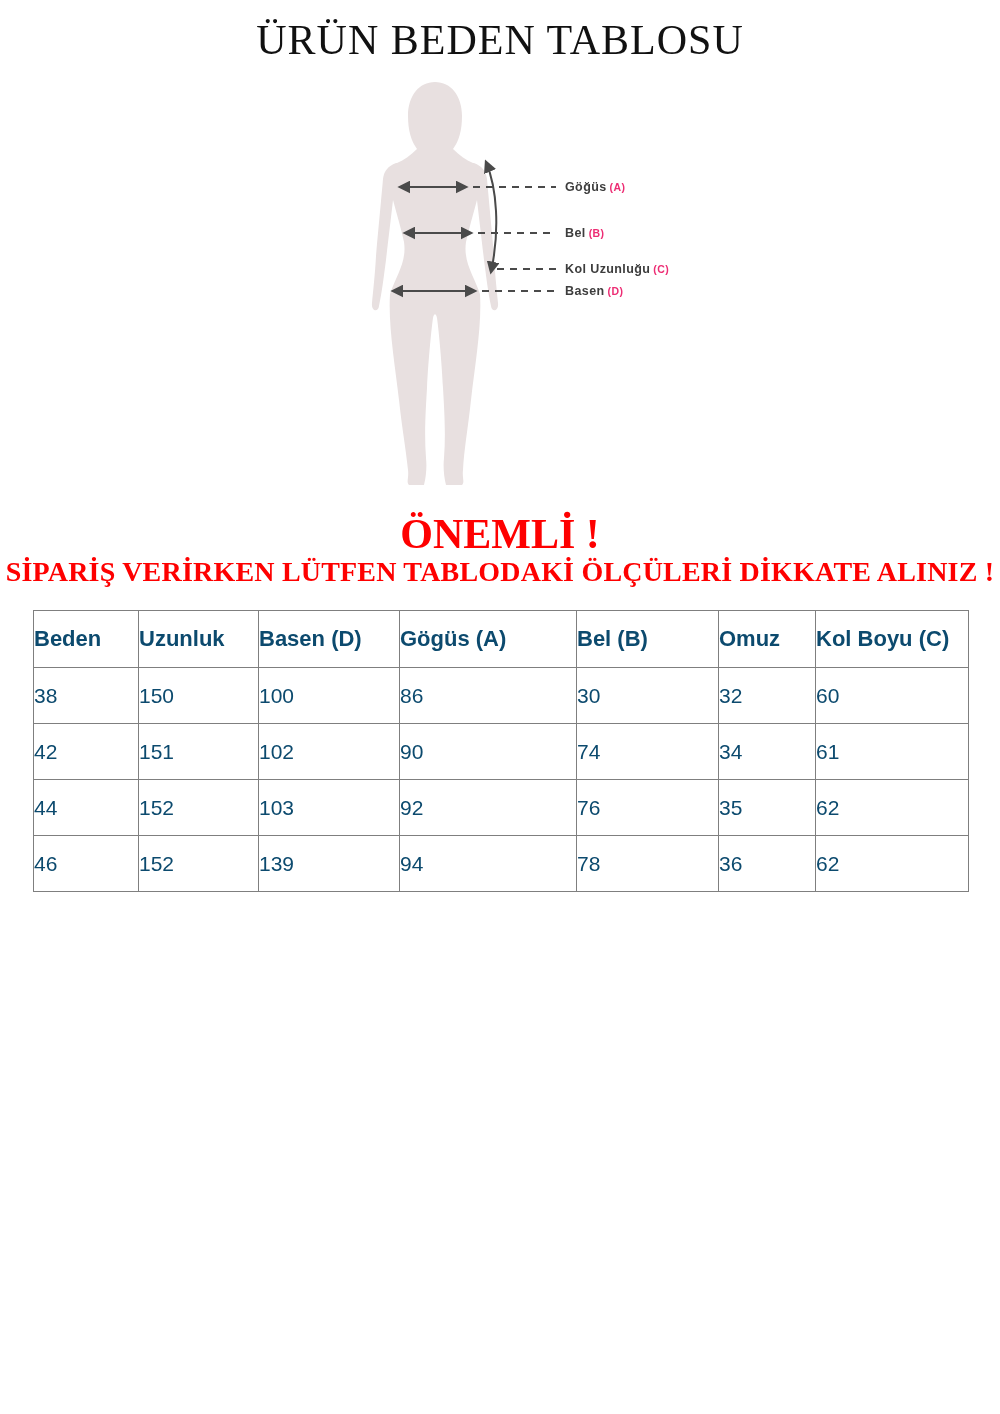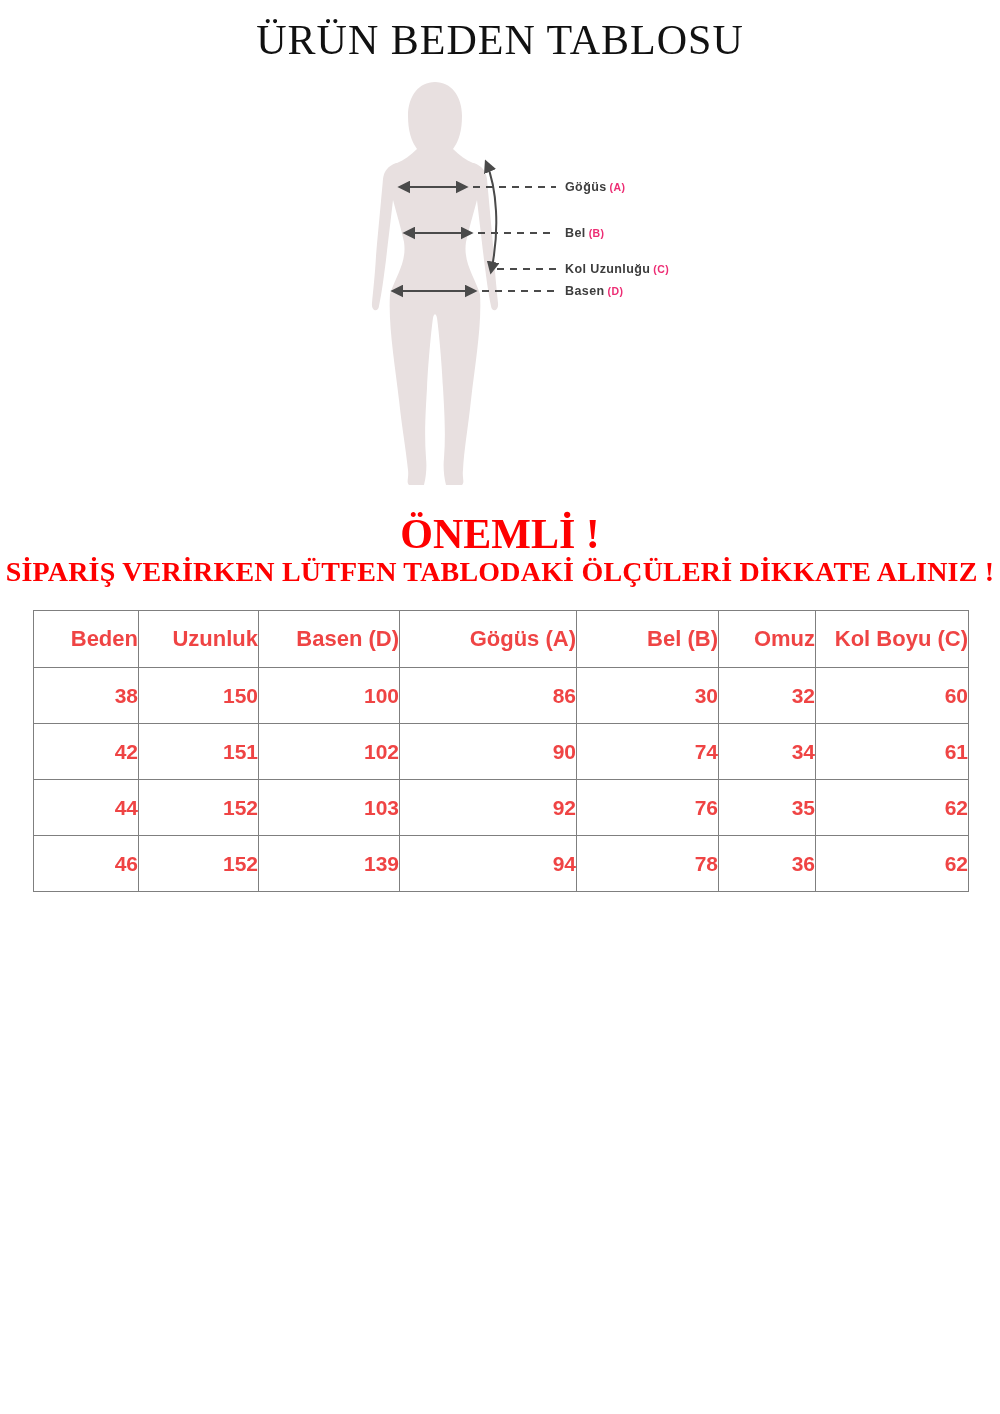--- a/index.html
+++ b/index.html
@@ -82,34 +82,34 @@
   table.size-table{
     position:absolute;
     left:33px; top:610px;
     width:935px;
     border-collapse:collapse;
     table-layout:fixed;
     background:#ffffff;
   }
   .size-table th,.size-table td{
     border:1.5px solid var(--table-border,#7f7f7f);
-    text-align:right;
+    text-align:left;
     vertical-align:middle;
-    color:#ef4444;
+    color:#0c4a6e;
   }
   .size-table th{
     height:57px;
     font-size:22px;
     font-weight:700;
     font-family:"Liberation Sans",sans-serif;
   }
   .size-table td{
     height:56px;
     font-size:21px;
-    font-weight:700;
+    font-weight:400;
     font-family:"Liberation Sans",sans-serif;
   }
 </style>
 </head>
 <body>
 
 <div class="page">
 
   <div class="page-title">ÜRÜN BEDEN TABLOSU</div>
 

